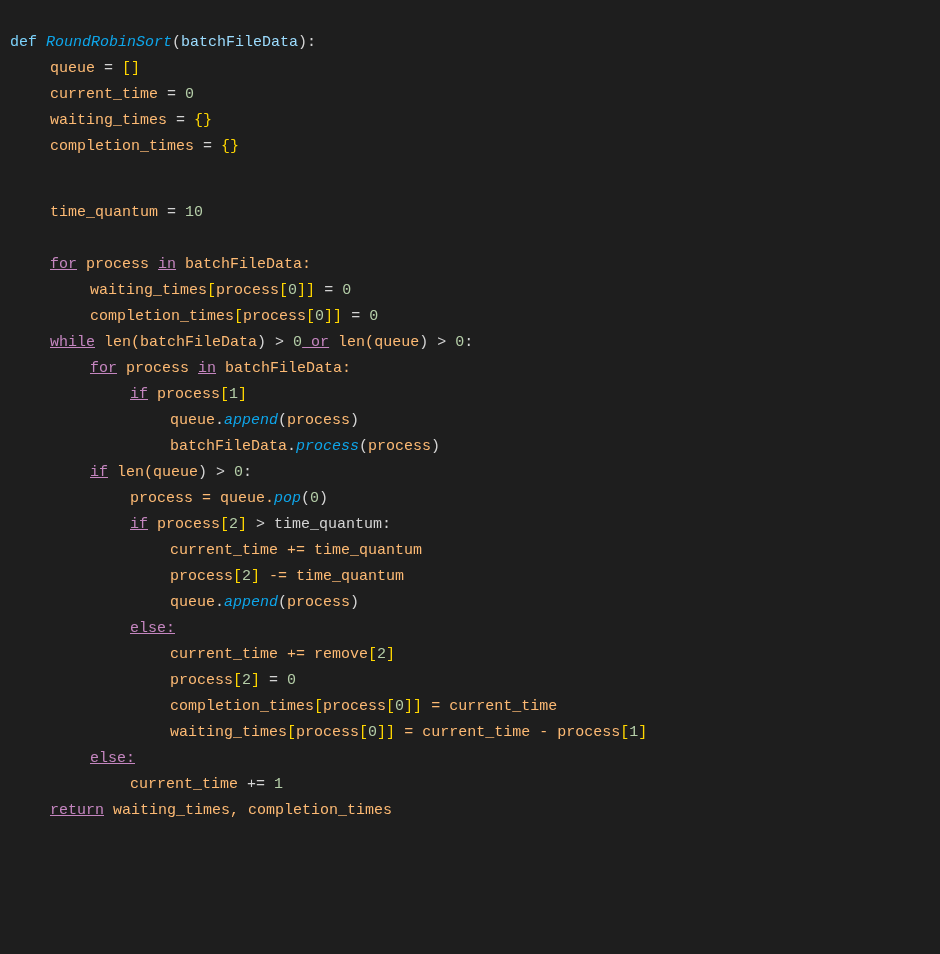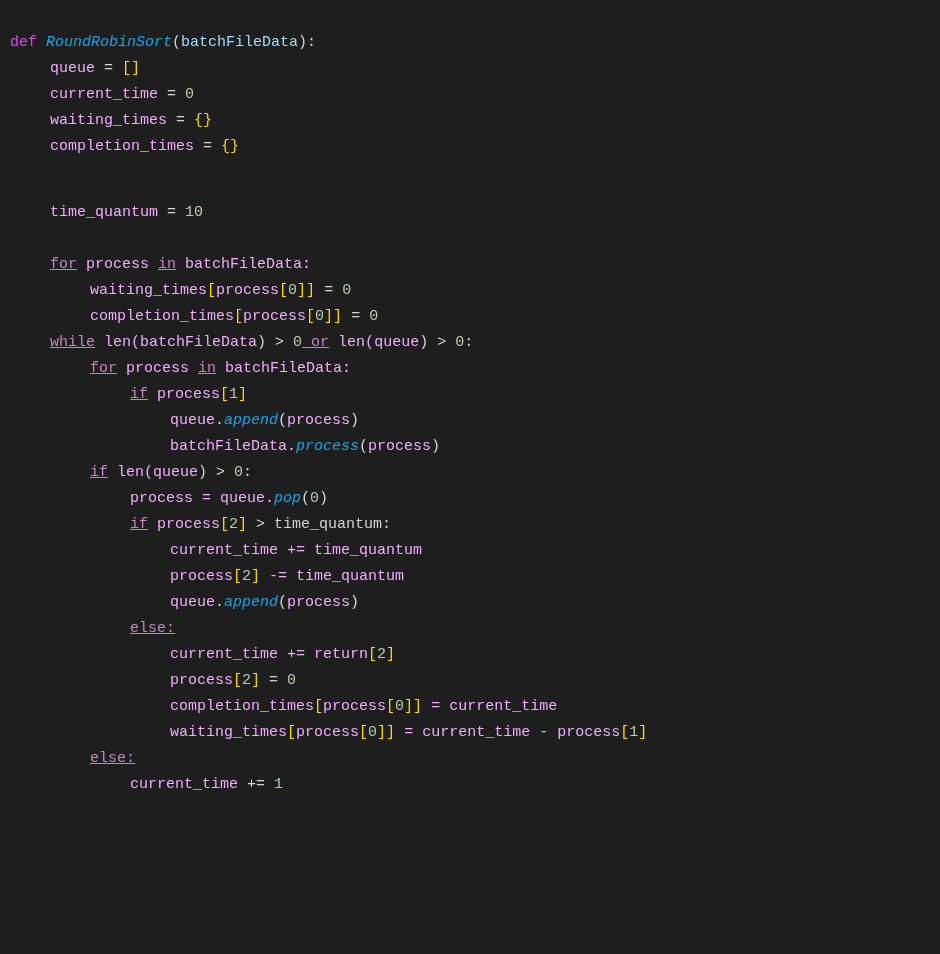--- a/index.html
+++ b/index.html
@@ -23,28 +23,28 @@
       padding: 10px 0;
     }
 
     .line {
       display: flex;
       white-space: pre;
       padding: 1px 0;
     }
 
     
-    .kw-def    { color: #d946ef; }   
+    .kw-def    { color: #7dd3fc; }   
     .kw-purple { color: #c586c0; text-decoration: underline; }
     .fn-name   { color: #0ea5e9; font-style: italic; }
     .param     { color: #9cdcfe; }   
     .op        { color: #d4d4d4; }   
     .num       { color: #b5cea8; }   
     .bracket   { color: #ffd700; }
-    .var-blue  { color: #f0abfc; }
+    .var-blue  { color: #fdba74; }
     .punct     { color: #d4d4d4; }
   </style>
 </head>
 <body>
 
 <div class="code-block">
 
 <div class="line" style="padding-left: 0px;"><span class="kw-def">def</span><span> </span><span class="fn-name">RoundRobinSort</span><span class="punct">(</span><span class="param">batchFileData</span><span class="punct">):</span></div>
     <div class="line" style="padding-left: 40px;"><span class="var-blue">queue</span><span class="op"> = </span><span class="bracket">[</span><span class="bracket">]</span></div>
     <div class="line" style="padding-left: 40px;"><span class="var-blue">current_time</span><span class="op"> = </span><span class="num">0</span></div>
@@ -60,19 +60,20 @@
     <div class="line" style="padding-left: 120px;"><span class="kw-purple">if</span><span class="var-blue"> process</span><span class="bracket">[</span><span class="num">1</span><span class="bracket">]</span></div>
     <div class="line" style="padding-left: 160px;"><span class="var-blue">queue</span><span class="punct">.</span><span class="fn-name">append</span><span class="punct">(</span><span class="var-blue">process</span><span class="punct">)</span></div>
     <div class="line" style="padding-left: 160px;"><span class="var-blue">batchFileData</span><span class="punct">.</span><span class="fn-name">process</span><span class="punct">(</span><span class="var-blue">process</span><span class="punct">)</span></div>
     <div class="line" style="padding-left: 80px;"><span class="kw-purple">if</span><span class="var-blue"> len(</span><span class="var-blue">queue</span><span class="op">) &gt; </span><span class="num">0</span><span class="punct">:</span></div>
     <div class="line" style="padding-left: 120px;"><span class="var-blue">process</span><span class="var-blue"> = queue.</span><span class="fn-name">pop</span><span class="punct">(</span><span class="num">0</span><span class="punct">)</span></div>
     <div class="line" style="padding-left: 120px;"><span class="kw-purple">if</span><span class="var-blue"> process</span><span class="bracket">[</span><span class="num">2</span><span class="bracket">]</span><span class="op"> &gt; time_quantum:</span></div>
     <div class="line" style="padding-left: 160px;"><span class="var-blue">current_time</span><span class="var-blue"> += time_quantum</span></div>
     <div class="line" style="padding-left: 160px;"><span class="var-blue">process</span><span class="bracket">[</span><span class="num">2</span><span class="bracket">]</span><span class="var-blue"> -= time_quantum</span></div>
     <div class="line" style="padding-left: 160px;"><span class="var-blue">queue</span><span class="punct">.</span><span class="fn-name">append</span><span class="punct">(</span><span class="var-blue">process</span><span class="punct">)</span></div>
     <div class="line" style="padding-left: 120px;"><span class="kw-purple">else:</span></div>
-    <div class="line" style="padding-left: 160px;"><span class="var-blue">current_time</span><span class="var-blue"> += return</span><span class="bracket">[</span><span class="num">2</span><span class="bracket">]</span></div>
+    <div class="line" style="padding-left: 160px;"><span class="var-blue">current_time</span><span class="var-blue"> += remove</span><span class="bracket">[</span><span class="num">2</span><span class="bracket">]</span></div>
     <div class="line" style="padding-left: 160px;"><span class="var-blue">process</span><span class="bracket">[</span><span class="num">2</span><span class="bracket">]</span><span class="op"> = </span><span class="num">0</span></div>
     <div class="line" style="padding-left: 160px;"><span class="var-blue">completion_times</span><span class="bracket">[</span><span class="var-blue">process</span><span class="bracket">[</span><span class="num">0</span><span class="bracket">]</span><span class="bracket">]</span><span class="var-blue"> = current_time</span></div>
     <div class="line" style="padding-left: 160px;"><span class="var-blue">waiting_times</span><span class="bracket">[</span><span class="var-blue">process</span><span class="bracket">[</span><span class="num">0</span><span class="bracket">]</span><span class="bracket">]</span><span class="var-blue"> = current_time - process</span><span class="bracket">[</span><span class="num">1</span><span class="bracket">]</span></div>
     <div class="line" style="padding-left: 80px;"><span class="kw-purple">else:</span></div>
     <div class="line" style="padding-left: 120px;"><span class="var-blue">current_time</span><span class="op"> += </span><span class="num">1</span></div>
+    <div class="line" style="padding-left: 40px;"><span class="kw-purple">return</span><span class="var-blue"> waiting_times, completion_times</span></div>
   </div>
 
 </body></html>

